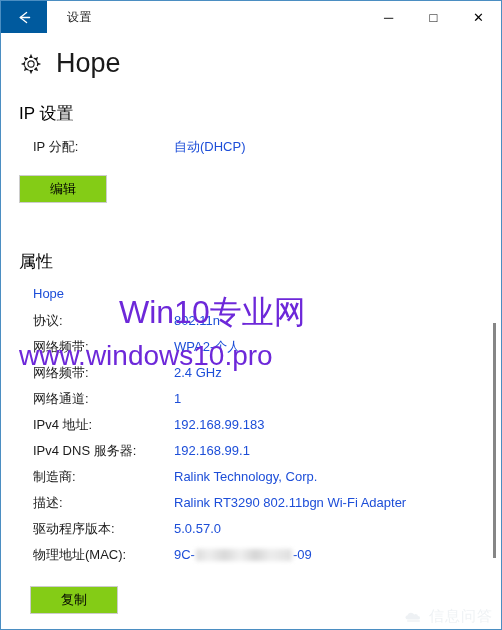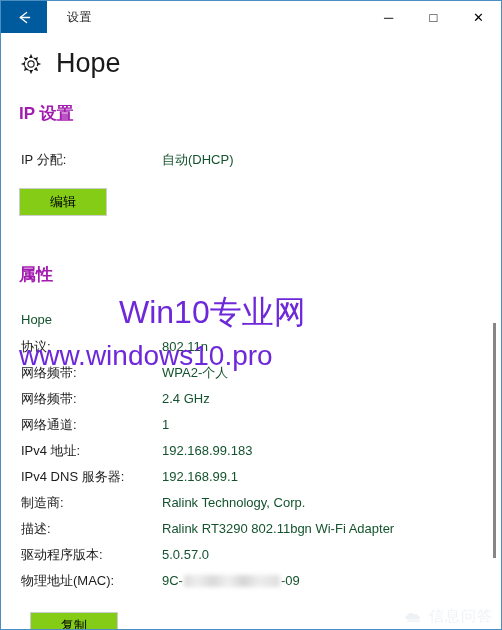--- a/index.html
+++ b/index.html
@@ -93,45 +93,45 @@
   }
   .page-title {
     font-size: 27px;
     font-weight: 300;
     color: #1a1a1a;
     line-height: 1;
   }
 
   .section-heading {
     font-size: 17px;
-    font-weight: 700;
-    color: #a21caf;
+    font-weight: 400;
+    color: #000000;
     padding-left: 18px;
   }
   .section-heading.ip { margin-top: 25px; }
   .section-heading.props { margin-top: 0; }
 
   .prop-table {
-    padding-left: 20px;
-    margin-top: 26px;
+    padding-left: 32px;
+    margin-top: 13px;
   }
   .prop-row {
     display: flex;
     align-items: baseline;
     height: 26px;
   }
   .prop-label {
     width: 141px;
     flex: 0 0 141px;
     font-size: 13px;
     color: #1c1c1c;
   }
   .prop-value {
     font-size: 13px;
-    color: #14532d;
+    color: #1d4ed8;
     white-space: nowrap;
   }
 
   .btn {
     display: inline-flex;
     align-items: center;
     justify-content: center;
     background: #84cc16;
     border: 1px solid #cccccc;
     color: #000000;

